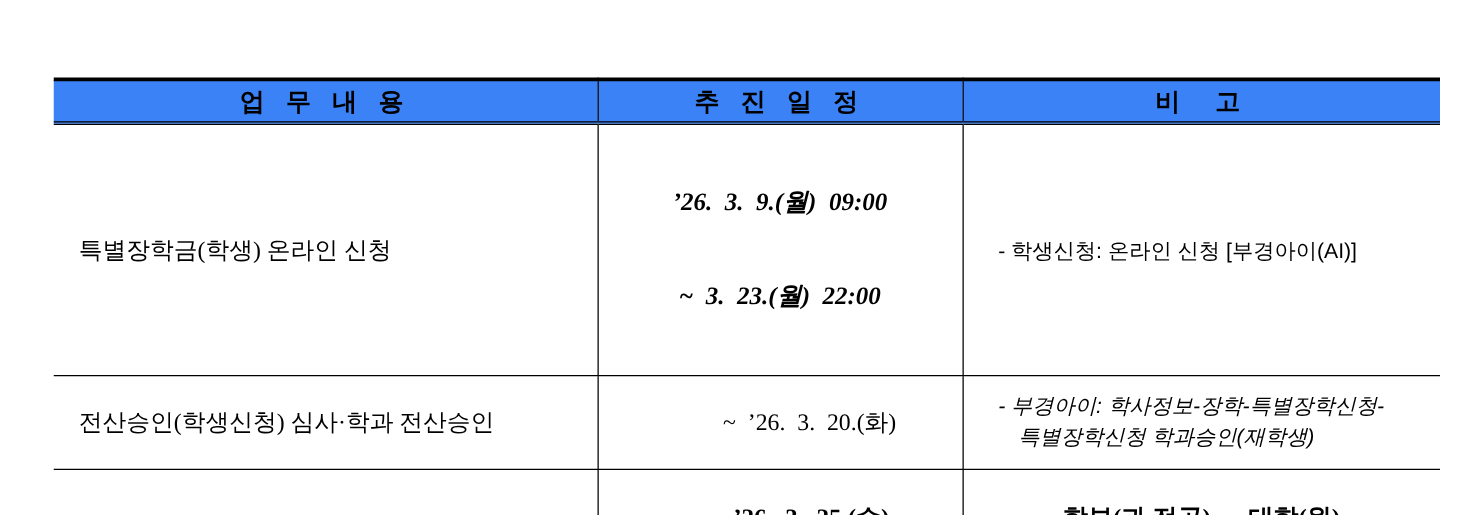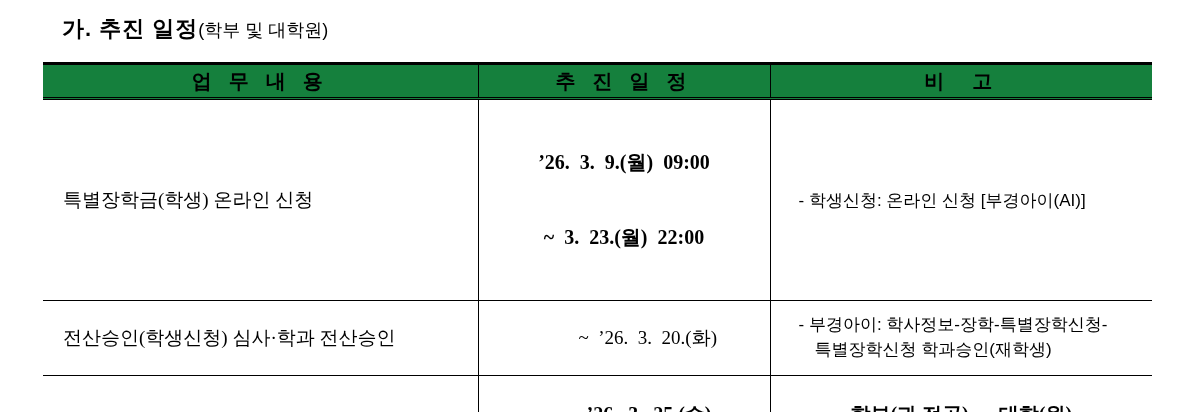--- a/index.html
+++ b/index.html
@@ -28,49 +28,46 @@
   col.w1{width:435px;} col.w2{width:292px;} col.w3{width:382px;}
   th,td{
     border:1px solid #000;
     padding:2px 8px;
     font-size:19px;
     vertical-align:middle;
   }
   .c1{border-left:none;}
   .c3{border-right:none;margin-left:48px;}
   thead th{
-    background:#15803d;
+    background:#3b82f6;
     border-bottom:3px double #000;
     font-weight:bold;font-size:20px;
     height:28px;text-align:center;
     letter-spacing:6px;white-space:pre;
   }
   td.task{padding-left:20px;text-align:left;}
   .center{text-align:center;}
   .bold{font-weight:bold;}
   .ks{white-space:pre;}
-  .line{line-height:1.45;}
+  .line{line-height:1.45;font-style:italic;}
   .noteL{
     font-family:"Liberation Sans","DejaVu Sans",sans-serif;
     font-size:17px;text-align:left;padding-left:28px;
   }
   .noteL .indent{padding-left:16px;}
   tr.r1 td{height:60px;}
   tr.r2 td{height:54px;}
   tr.r3a td{height:30px;}
   td.big{font-size:20px;}
 </style>
 </head>
 <body>
 
 <div class="page">
 
-  <div class="doc-title">
-    <span class="t-main">가. 추진 일정</span><span class="t-sub">(학부 및 대학원)</span>
-  </div>
 
   <table class="sched">
     <colgroup>
         <col class="w1">
         <col class="w2">
         <col class="w3">
       </colgroup>
     <thead>
       <tr>
         <th class="c1">업 무 내 용</th>

